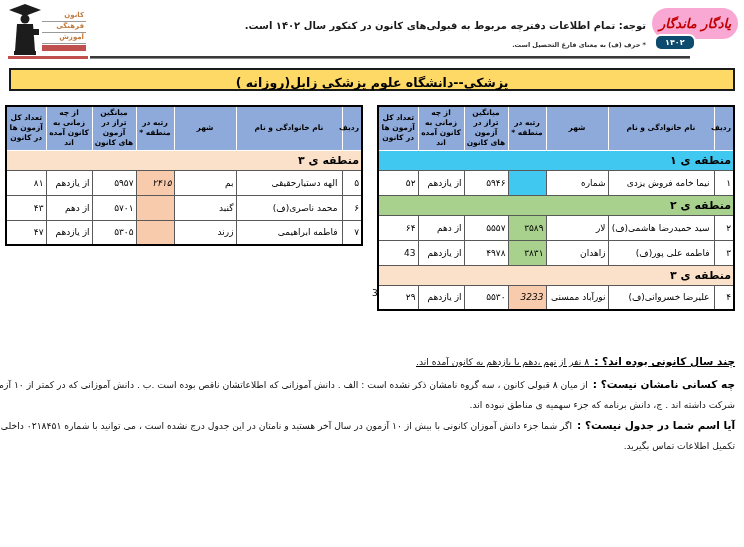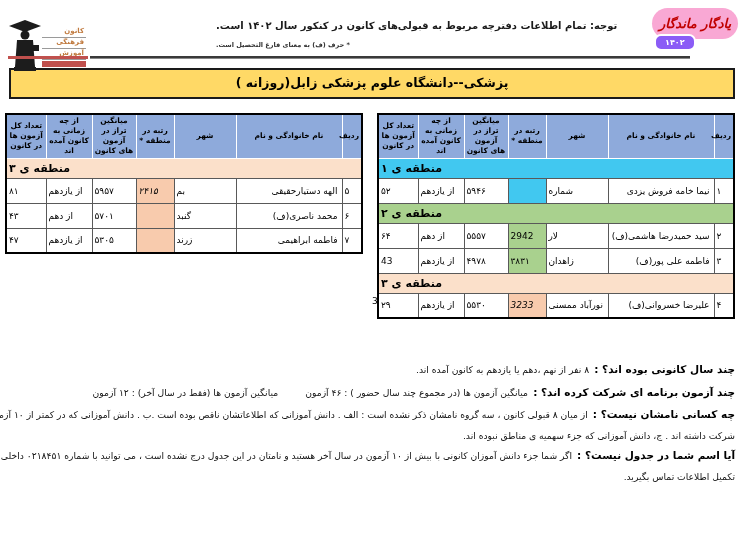--- a/index.html
+++ b/index.html
@@ -1,56 +1,56 @@
 <!DOCTYPE html>
 <html lang="fa"><head>
 <meta charset="utf-8">
 <style>
   * { margin:0; padding:0; box-sizing:border-box; }
   body { background:#d8d8d8; font-family:"DejaVu Sans", sans-serif; }
   .page { position:relative; width:744px; height:547px; background:#ffffff; margin:0 auto; overflow:hidden; }
 
   
   .top { position:relative; height:60px; }
-  .logo-left { position:absolute; left:8px; top:3px; width:84px; height:54px; display:flex; align-items:flex-start;margin-top:16px; }
+  .logo-left { position:absolute; left:8px; top:3px; width:84px; height:54px; display:flex; align-items:flex-start; }
   .grad-fig { flex:0 0 auto; }
   .logo-text { direction:rtl; margin-right:2px; margin-top:8px; width:44px; }
   .logo-text .lt { font-size:7px; font-weight:bold; color:#c07a3e; border-bottom:1px solid #9a9a9a; text-align:right; padding:0 2px 1px; line-height:9px; }
   .logo-bar { height:6px; background:#c0504d; margin-top:1px; }
   .rule-orange { position:absolute; left:8px; top:56px; width:80px; height:3px; background:#c0504d; }
   .rule-dark { position:absolute; left:90px; top:56px; width:600px; height:2.5px; background:#3a3a3a; border-bottom:1px solid #888; }
 
-  .notice { position:absolute; right:98px; top:20px; width:430px; direction:rtl; text-align:left; }
+  .notice { position:absolute; right:98px; top:20px; width:430px; direction:rtl; text-align:right; }
   .notice-main { font-size:10px; font-weight:bold; color:#1a1a1a; }
   .notice-sub { font-size:6.5px; font-weight:bold; color:#333; margin-top:10px; }
 
   .brand { position:absolute; right:6px; top:8px; width:86px; }
   .brand-name { background:#f9a8d4; border-radius:16px; color:#c00000; font-size:13px; font-weight:bold; font-style:italic; text-align:center; padding:8px 4px; direction:rtl; }
-  .brand-year { position:absolute; left:2px; bottom:-12px; background:#8b5cf6; color:#fff; font-size:8px; font-weight:bold; border-radius:7px; padding:2px 9px; border:2px solid #fff; }
-
-  
-  .title-bar { margin:8px 9px 0; height:31px; background:#ffd966; border:2px solid #1a1a1a; text-align:center; line-height:25px; font-size:12.5px; font-weight:bold; direction:rtl; color:#000; }
+  .brand-year { position:absolute; left:2px; bottom:-12px; background:#0c4a6e; color:#fff; font-size:8px; font-weight:bold; border-radius:7px; padding:2px 9px; border:2px solid #fff; }
+
+  
+  .title-bar { margin:8px 9px 0; height:23px; background:#ffd966; border:2px solid #1a1a1a; text-align:center; line-height:25px; font-size:12.5px; font-weight:bold; direction:rtl; color:#000; }
 
   
   .tables { position:relative; margin:14px 9px 0; display:flex; direction:rtl; gap:14px; align-items:flex-start; }
   table.data-table { border-collapse:collapse; table-layout:fixed; direction:rtl; width:356px; border:2px solid #000; background:#fff; }
   .data-table th { background:#8eaadb; border:1px solid #fff; font-size:7.5px; font-weight:bold; color:#000; height:41px; vertical-align:middle; text-align:center; padding:1px 2px; line-height:1.35; }
-  .data-table td { border:1px solid #595959; font-size:9px; color:#000; height:25px; vertical-align:middle; text-align:left; padding:1px 2px; background:#fff; }
+  .data-table td { border:1px solid #595959; font-size:9px; color:#000; height:25px; vertical-align:middle; text-align:right; padding:1px 2px; background:#fff; }
   .data-table td.name { text-align:right; padding-right:4px;margin-left:47px; }
   .data-table td.band { height:20px; font-size:11px; font-weight:bold; }
   .bg-cyan { background:#41c8f0 !important; }
   .bg-green { background:#a9d18e !important; }
   .bg-peach { background:#f8cbad !important;font-style:italic; }
   .bg-peach-light { background:#fbe0ca !important; }
   .page-mark { position:absolute; left:363px; top:183px; font-size:9px; color:#000; }
 
   
   .notes { margin:40px 9px 0; direction:rtl; text-align:right; }
   .note-line { line-height:18.5px; white-space:nowrap; }
-  .note-line.gap { margin-bottom:2px; }
+  .note-line.gap { margin-bottom:2px;text-decoration:underline; }
   .note-lead { font-size:10.5px; font-weight:bold; color:#000; }
   .note-body { font-size:9.2px; color:#111; }
   .note-body2 { font-size:9.2px; color:#111; margin-right:22px; }
 </style>
 </head>
 <body>
 
 <div class="page">
 
   <header class="top">
@@ -123,21 +123,21 @@
         <td>از یازدهم</td>
         <td>۵۲</td>
       </tr>
       <tr>
         <td class="band bg-green" colspan="7">منطقه ی ۲</td>
       </tr>
       <tr>
         <td>۲</td>
         <td class="name">سید حمیدرضا هاشمی(ف)</td>
         <td>لار</td>
-        <td class="bg-green">2942</td>
+        <td class="bg-green">۳۵۸۹</td>
         <td>۵۵۵۷</td>
         <td>از دهم</td>
         <td>۶۴</td>
       </tr>
       <tr>
         <td>۳</td>
         <td class="name">فاطمه علی پور(ف)</td>
         <td>زاهدان</td>
         <td class="bg-green">۳۸۳۱</td>
         <td>۴۹۷۸</td>
@@ -213,31 +213,26 @@
       </table>
 
     <span class="page-mark">3</span>
   </div>
 
   <div class="notes">
     <div class="note-line gap">
       <span class="note-lead">چند سال کانونی بوده اند؟ :</span>
       <span class="note-body">۸ نفر از نهم ،دهم یا یازدهم به کانون آمده اند.</span>
     </div>
-    <div class="note-line gap">
-      <span class="note-lead">چند آزمون برنامه ای شرکت کرده اند؟ :</span>
-      <span class="note-body">میانگین آزمون ها (در مجموع چند سال حضور ) : ۴۶ آزمون</span>
-      <span class="note-body2">میانگین آزمون ها (فقط در سال آخر) : ۱۲ آزمون</span>
-    </div>
     <div class="note-line">
       <span class="note-lead">چه کسانی نامشان نیست؟ :</span>
       <span class="note-body">از میان ۸ قبولی کانون ، سه گروه نامشان ذکر نشده است : الف . دانش آموزانی که اطلاعاتشان ناقص بوده است .ب . دانش آموزانی که در کمتر از ۱۰ آزمون برنامه ای کانون</span>
     </div>
     <div class="note-line">
-      <span class="note-body">شرکت داشته اند . ج، دانش آموزانی که جزء سهمیه ی مناطق نبوده اند.</span>
+      <span class="note-body">شرکت داشته اند . ج، دانش برنامه که جزء سهمیه ی مناطق نبوده اند.</span>
     </div>
     <div class="note-line">
       <span class="note-lead">آیا اسم شما در جدول نیست؟ :</span>
       <span class="note-body">اگر شما جزء دانش آموزان کانونی با بیش از ۱۰ آزمون در سال آخر هستید و نامتان در این جدول درج نشده است ، می توانید با شماره ۰۲۱۸۴۵۱ داخلی ۳۲۰۵ واحد</span>
     </div>
     <div class="note-line">
       <span class="note-body">تکمیل اطلاعات تماس بگیرید.</span>
     </div>
   </div>
 

